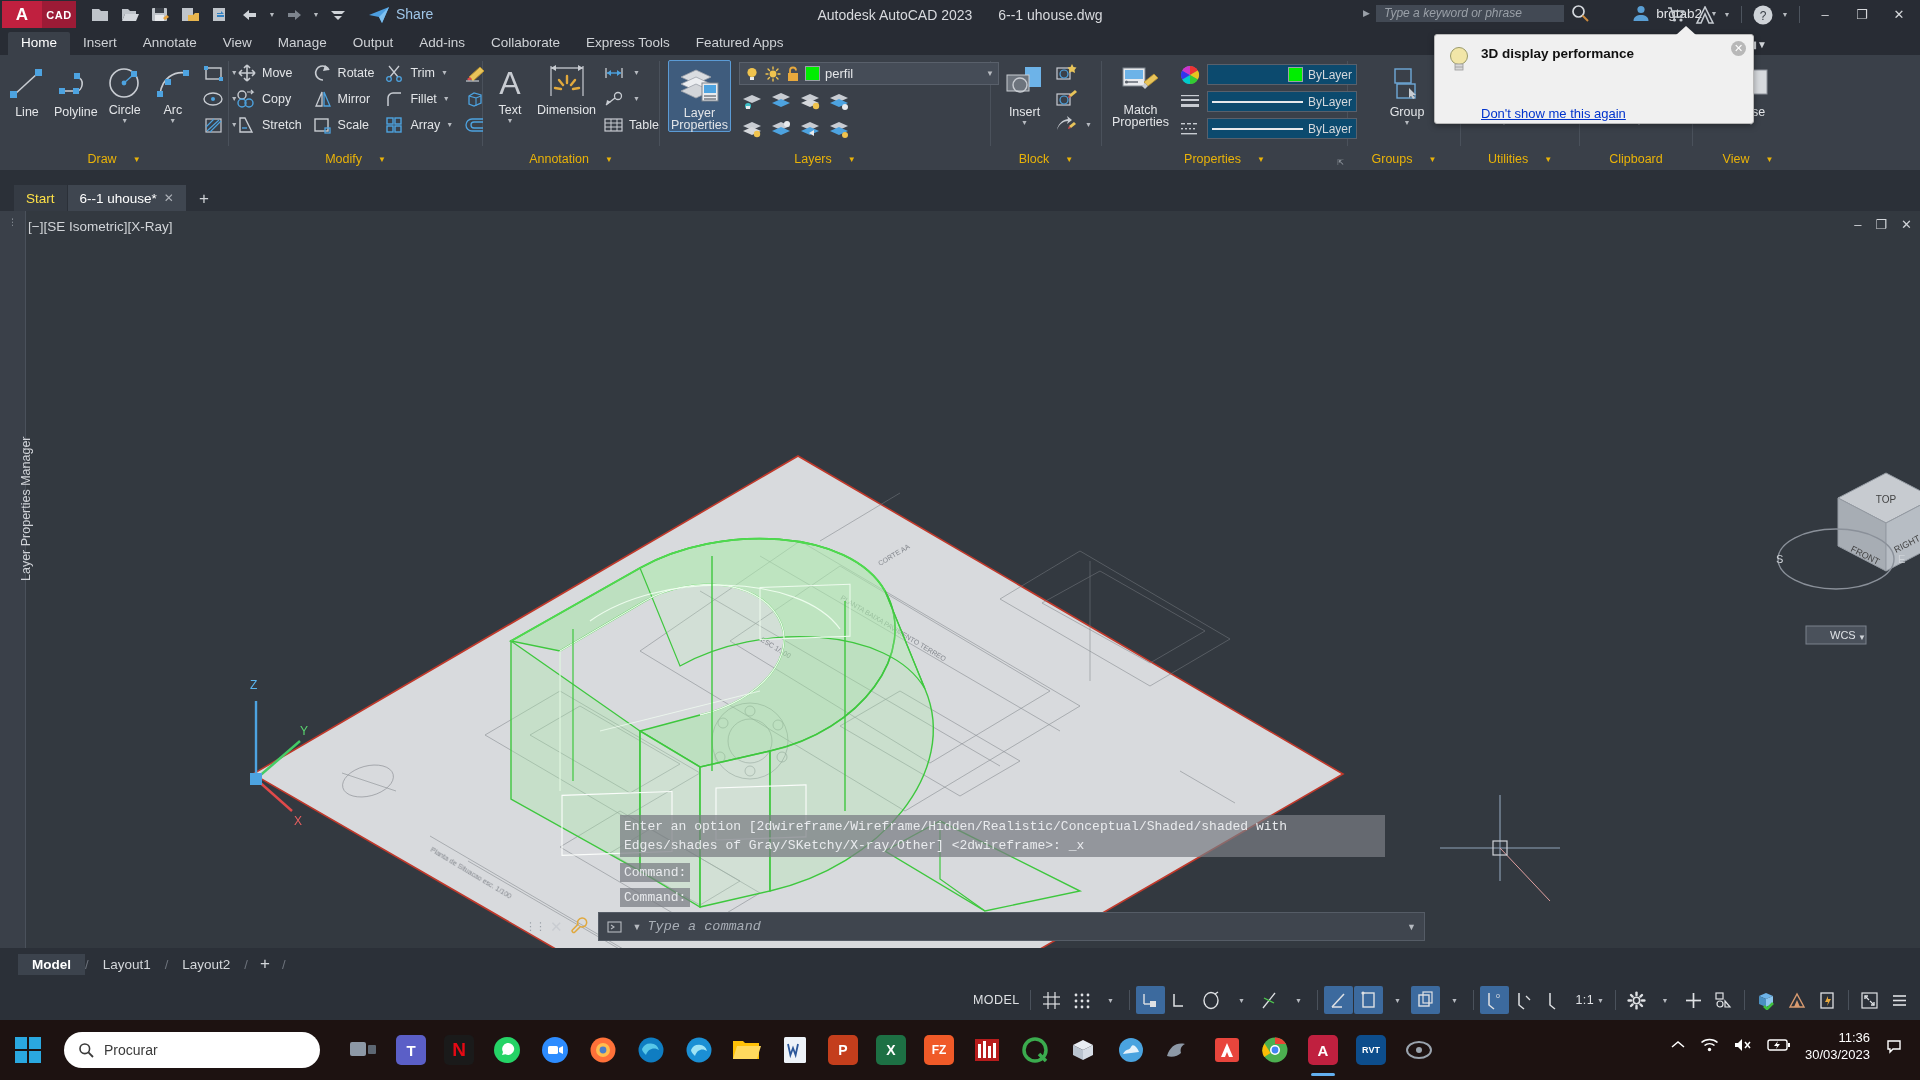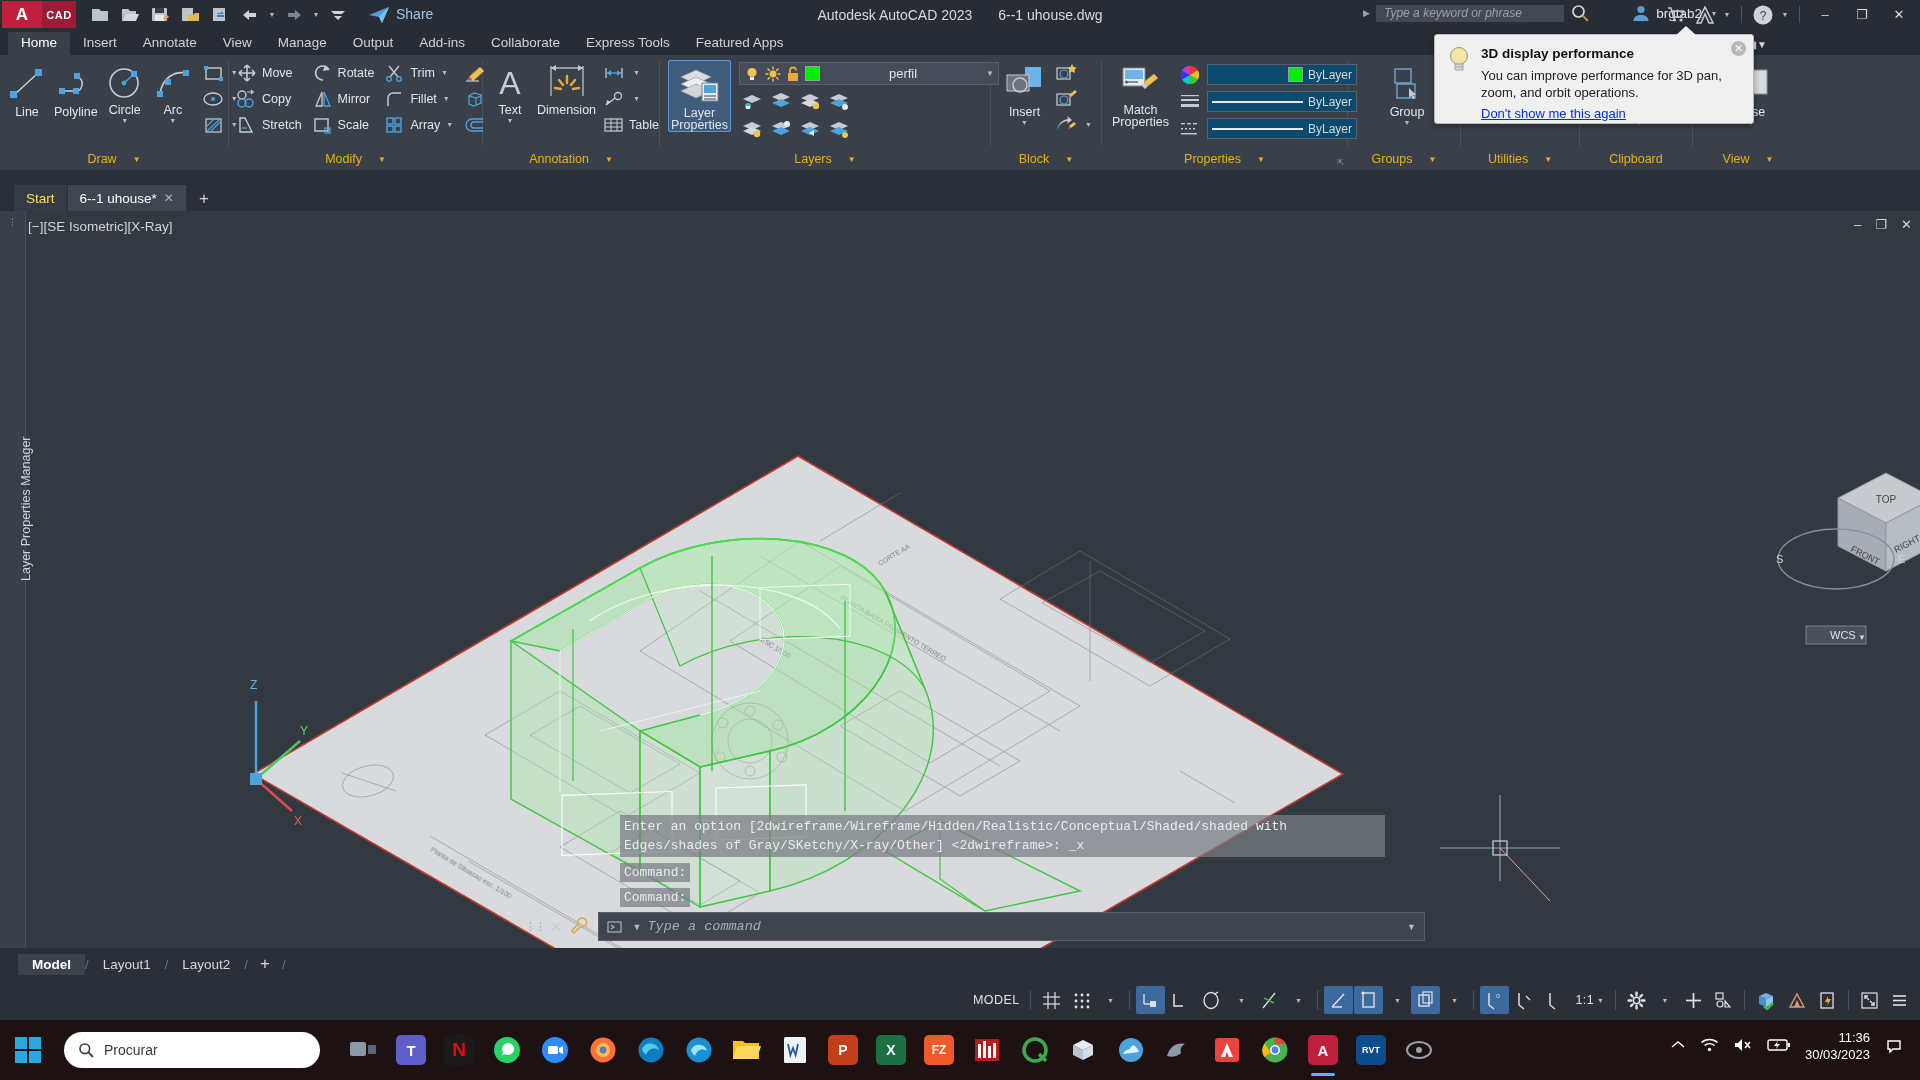--- a/index.html
+++ b/index.html
@@ -94,21 +94,21 @@
     cursor:pointer; border-radius:2px; height:25px;
   }
   .sm-btn .sl { font-size:12.5px; color:#e3e5e8; white-space:nowrap; }
   .sm-btn .sc { font-size:7px; color:#b6bac0; margin-left:2px;}
 
   .icon-only { width:26px; height:25px; display:flex; align-items:center; justify-content:center; cursor:pointer; border-radius:2px;}
 
   .layer-ctl { display:flex; flex-direction:column; gap:3px; padding-top:2px;}
   .layer-combo {
     display:flex; align-items:center; gap:5px; width:260px; height:23px;
-    background:#454c57; border:1px solid #59606b; padding:0 4px; cursor:pointer;text-align:center;
+    background:#454c57; border:1px solid #59606b; padding:0 4px; cursor:pointer;
   }
   .layer-combo .lname { flex:1; font-size:13px; color:#e3e5e8; }
   .swatch { width:15px; height:15px; border:1px solid #9aa0a8; }
 
   .prop-row { display:flex; align-items:center; gap:6px; height:25px;}
   .prop-combo {
     display:flex; align-items:center; width:150px; height:21px;
     background:#0c4a6e; border:1px solid #59606b; padding:0 4px; gap:5px; cursor:pointer;justify-content:flex-end;
   }
   .prop-combo .pt { font-size:12px; color:#d5d8dc; }
@@ -958,21 +958,20 @@
 
   <div class="balloon">
     <span class="balloon-bulb">
       <svg width="26" height="30" viewBox="0 0 26 30">
           <circle cx="13" cy="11" r="8.5" fill="#f2e6a8" stroke="#9a9a6a" stroke-width="1"></circle>
           <rect x="9" y="19" width="8" height="6" fill="#d8d8d8" stroke="#9a9a9a" stroke-width=".8"></rect>
           <line x1="9" y1="22" x2="17" y2="22" stroke="#9a9a9a" stroke-width=".8"></line>
         </svg>
     </span>
     <div class="balloon-title">3D display performance</div>
-    <div class="balloon-body">You can improve performance for 3D pan, zoom, and orbit operations.</div>
     <div class="balloon-link">Don't show me this again</div>
     <div class="balloon-close">✕</div>
   </div>
 
   <div class="filetabs">
     <div style="width:14px"></div>
     <div class="ftab">
       <span>Start</span>
     </div>
     <div class="ftab active">

